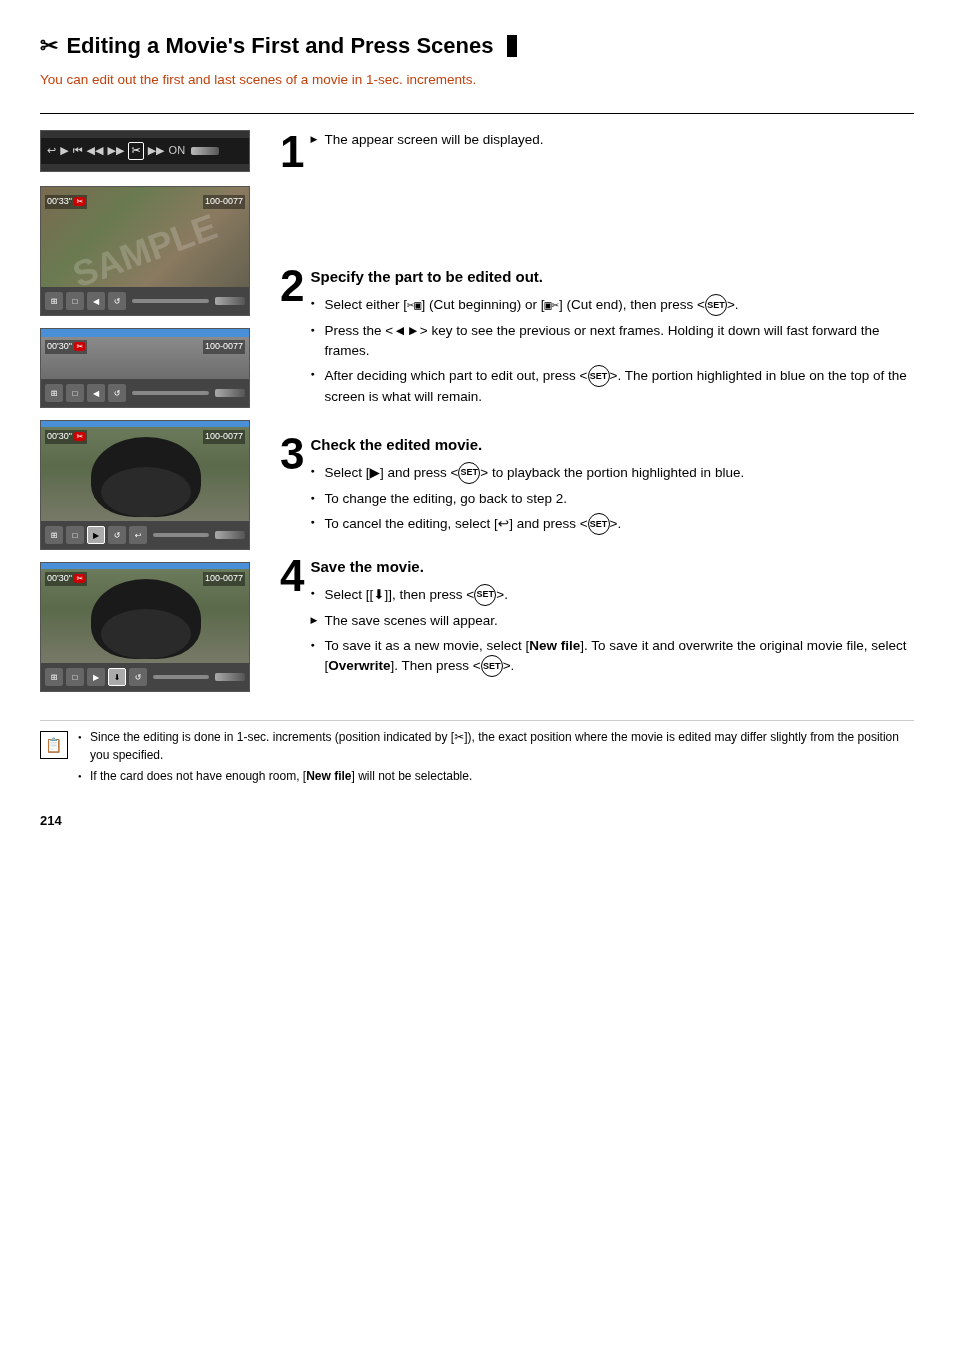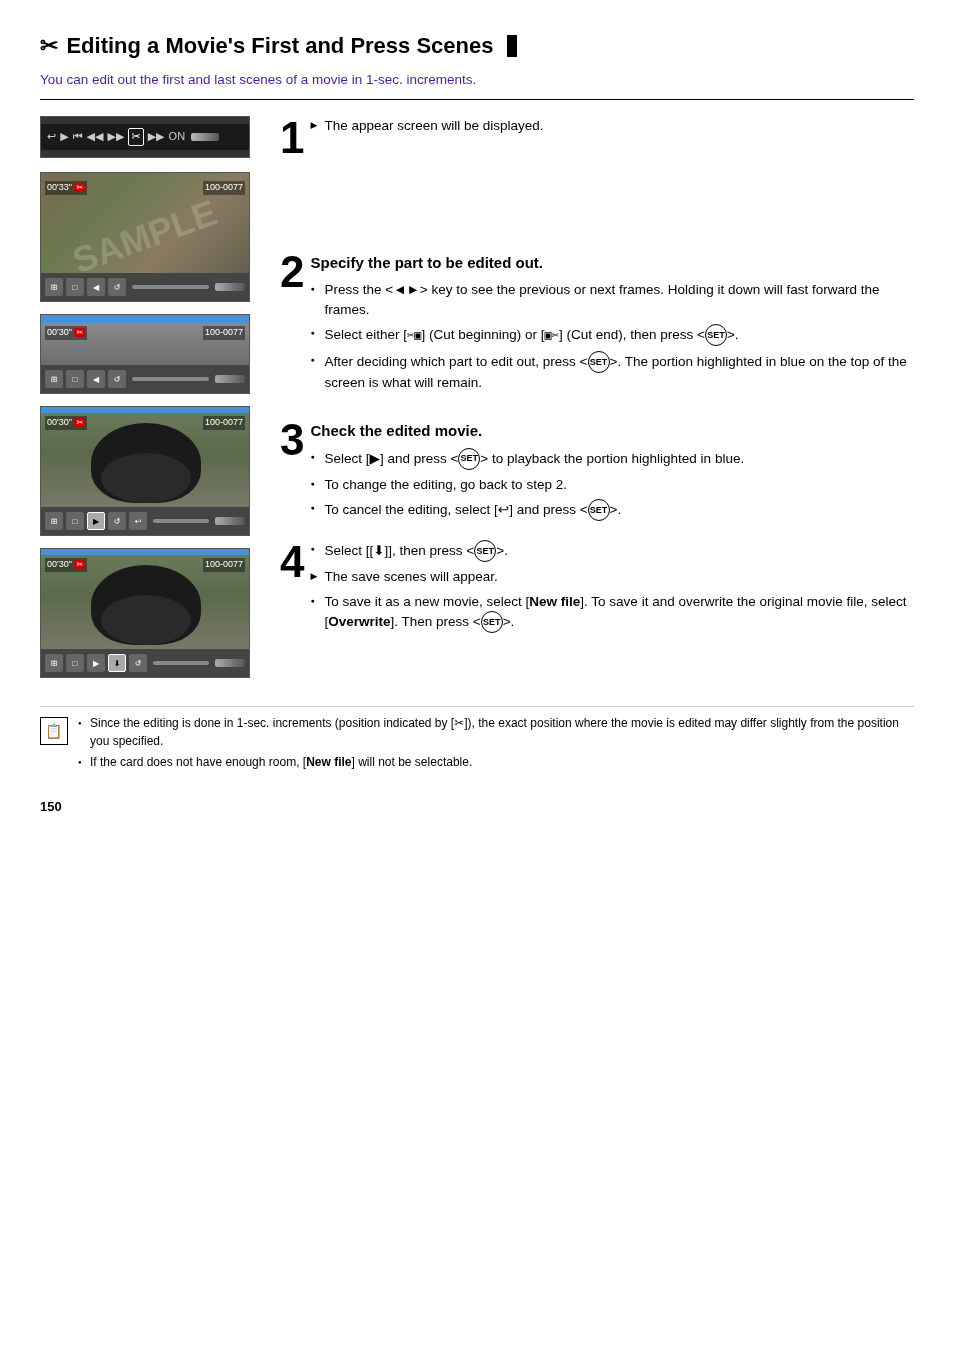--- a/index.html
+++ b/index.html
@@ -24,22 +24,22 @@
     .title-bar-icon {
       display: inline-block;
       width: 10px;
       height: 22px;
       background: #000;
       margin-left: 6px;
       vertical-align: middle;
     }
     .subtitle {
       font-size: 13.5px;
-      margin-bottom: 10px;
-      color: #4c1d95;
+      margin-bottom: 24px;
+      color: #c2410c;
     }
     hr {
       border: none;
       border-top: 1.5px solid #000;
       margin-bottom: 16px;
     }
     .content {
       display: grid;
       grid-template-columns: 220px 1fr;
       gap: 0;
@@ -411,22 +411,22 @@
         </div>
       </div>
     </div>
 
     <div class="step-row" style="margin-bottom:10px;margin-top:90px;">
       <div class="step-num-big">2</div>
       <div class="step-text-col">
         <div class="step-title">Specify the part to be edited out.</div>
         <div class="step-content">
           <ul>
+            <li>Select either [<span class="mono">✂▣</span>] (Cut beginning) or [<span class="mono">▣✂</span>] (Cut end), then press &lt;<span class="set-circle">SET</span>&gt;.</li>
             <li>Press the &lt;◄►&gt; key to see the previous or next frames. Holding it down will fast forward the frames.</li>
-            <li>Select either [<span class="mono">✂▣</span>] (Cut beginning) or [<span class="mono">▣✂</span>] (Cut end), then press &lt;<span class="set-circle">SET</span>&gt;.</li>
             <li>After deciding which part to edit out, press &lt;<span class="set-circle">SET</span>&gt;. The portion highlighted in blue on the top of the screen is what will remain.</li>
           </ul>
         </div>
       </div>
     </div>
 
     <div class="step-row" style="margin-bottom:10px;margin-top:20px;">
       <div class="step-num-big">3</div>
       <div class="step-text-col">
         <div class="step-title">Check the edited movie.</div>
@@ -436,20 +436,21 @@
             <li>To change the editing, go back to step 2.</li>
             <li>To cancel the editing, select [↩] and press &lt;<span class="set-circle">SET</span>&gt;.</li>
           </ul>
         </div>
       </div>
     </div>
 
     <div class="step-row" style="margin-top:14px;">
       <div class="step-num-big">4</div>
       <div class="step-text-col">
+        <div class="step-title">Save the movie.</div>
         <div class="step-content">
           <ul>
             <li>Select [[⬇]], then press &lt;<span class="set-circle">SET</span>&gt;.</li>
           </ul>
           <div class="arrow-item">The save scenes will appear.</div>
           <ul>
             <li>To save it as a new movie, select [<b>New file</b>]. To save it and overwrite the original movie file, select [<b>Overwrite</b>]. Then press &lt;<span class="set-circle">SET</span>&gt;.</li>
           </ul>
         </div>
       </div>
@@ -461,13 +462,13 @@
 <div class="note-box">
   <div class="note-icon">📋</div>
   <div class="note-content">
     <ul>
       <li>Since the editing is done in 1-sec. increments (position indicated by [✂]), the exact position where the movie is edited may differ slightly from the position you specified.</li>
       <li>If the card does not have enough room, [<b>New file</b>] will not be selectable.</li>
     </ul>
   </div>
 </div>
 
-<div class="page-num">150</div>
+<div class="page-num">214</div>
 
 </body></html>

